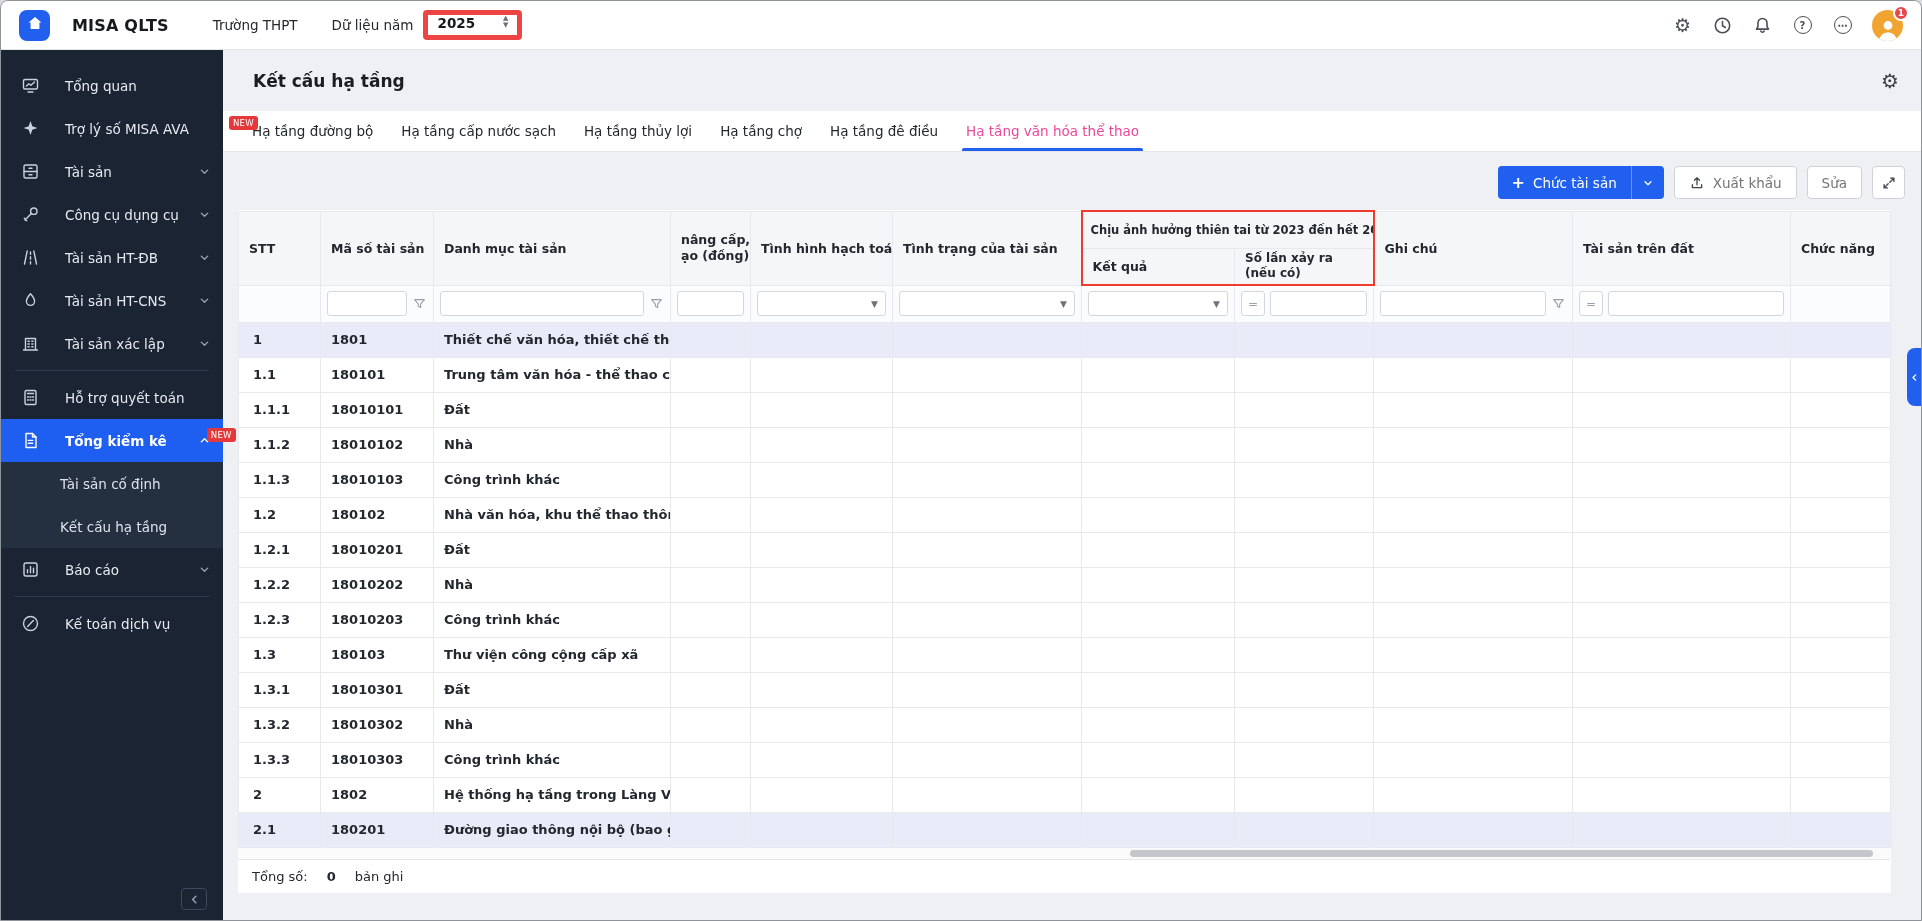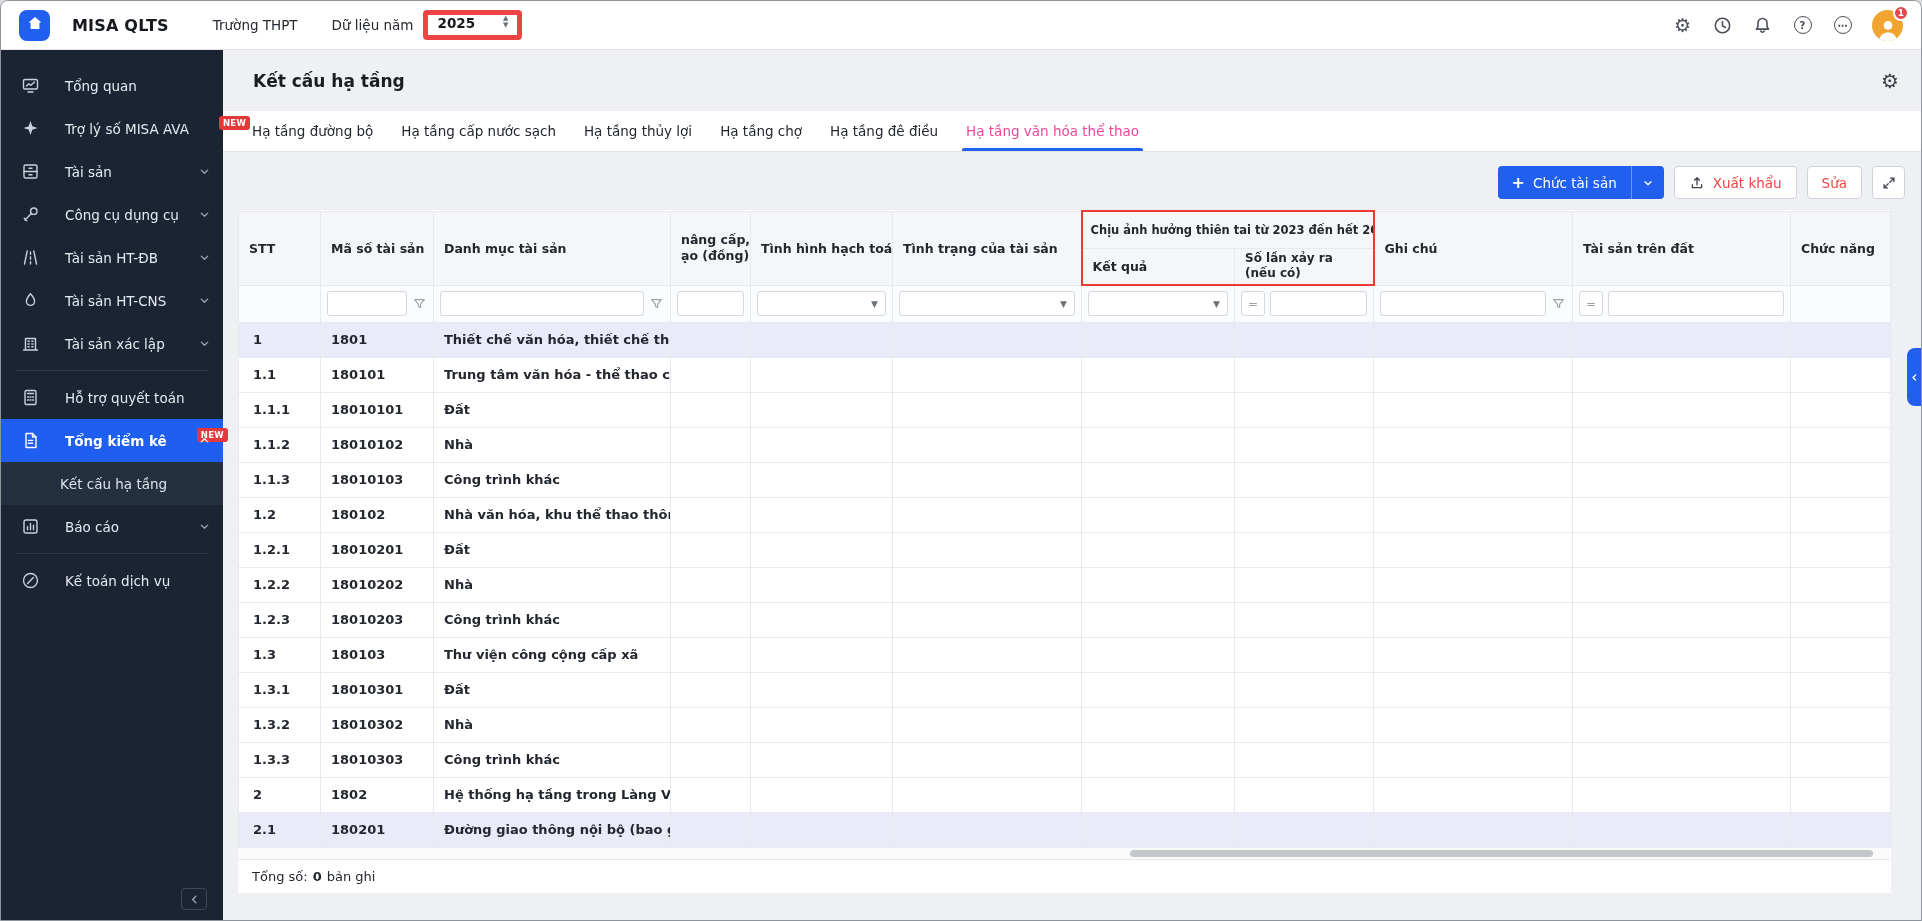--- a/index.html
+++ b/index.html
@@ -32,22 +32,22 @@
         justify-content:center;border:2px solid #fff}
 
   
   .sidebar{position:absolute;top:49px;left:0;bottom:0;width:222px;background:#1b2433;color:#e6eaf0;
         padding-top:14px;z-index:5}
   .nav-item{position:relative;display:flex;align-items:center;height:43px;padding-left:20px;gap:25px;
         font-size:13.5px;cursor:pointer;white-space:nowrap}
   .nav-item .ico{width:19px;height:19px;flex:0 0 19px;display:flex;align-items:center;justify-content:center}
   .nav-item .chev{position:absolute;right:13px;display:flex}
   .nav-item.active{background:#1e5ef0;color:#fff;font-weight:600}
-  .badge-new{background:#e5383b;color:#fff;font-size:8.5px;font-weight:bold;padding:2px 4px;
-        border-radius:3px;margin-left:5px;transform:translateY(-6px);letter-spacing:.3px}
+  .badge-new{background:#e5383b;color:#fff;font-size:8.5px;font-weight:normal;padding:2px 4px;
+        border-radius:3px;margin-left:15px;transform:translateY(-6px);letter-spacing:.3px}
   .divider{height:1px;background:#2d3a4c;margin:5px 14px}
   .subpanel{background:#242f3f}
   .sub-item{display:flex;align-items:center;height:43px;padding-left:59px;font-size:13.5px;cursor:pointer;color:#dde3ec}
   .collapse-btn{position:absolute;right:16px;bottom:10px;width:26px;height:22px;border:1px solid #3d495c;
         border-radius:4px;display:flex;align-items:center;justify-content:center;cursor:pointer}
   .si{fill:none;stroke:#c9d1dd;stroke-width:1.4;stroke-linecap:round;stroke-linejoin:round}
   .active .si{stroke:#fff}
   .sparkle{fill:#c9d1dd;stroke:none}
 
   
@@ -59,21 +59,21 @@
   .tab{display:flex;align-items:center;padding:0 14px;font-size:13.5px;color:#23272e;position:relative;cursor:pointer;white-space:nowrap}
   .tab.active{color:#ec4899;font-weight:400}
   .tab.active::after{content:"";position:absolute;left:10px;right:10px;bottom:0;height:3px;background:#2160ee;border-radius:2px 2px 0 0}
   .content{padding:14px 16px 0 15px}
   .toolbar{display:flex;justify-content:flex-end;align-items:center;gap:10px;height:33px}
   .btn-add{display:flex;align-items:stretch;background:#2160ee;color:#fff;border-radius:4px;overflow:hidden;height:33px;cursor:pointer}
   .btn-add-main{display:flex;align-items:center;gap:8px;padding:0 14px;font-size:13.5px;font-weight:500}
   .plus{font-size:16px;font-weight:bold;line-height:1}
   .btn-add-caret{display:flex;align-items:center;padding:0 11px;border-left:1px solid rgba(255,255,255,.35);font-size:8px}
   .btn{display:flex;align-items:center;gap:8px;height:33px;padding:0 14px;background:#fff;
-        border:1px solid #cfd3d9;border-radius:4px;font-size:13.5px;color:#ef4444;cursor:pointer;white-space:nowrap}
+        border:1px solid #cfd3d9;border-radius:4px;font-size:13.5px;color:#737373;cursor:pointer;white-space:nowrap}
   .btn-icon{width:33px;padding:0;justify-content:center}
   .bi{fill:none;stroke:#3f444b;stroke-width:1.5;stroke-linecap:round;stroke-linejoin:round}
 
   
   .table-wrap{margin-top:11px;background:#fff;width:1653px}
   table{border-collapse:collapse;table-layout:fixed;width:1652px;border:1px solid #e7e9ee}
   th,td{border-right:1px solid #e7e9ee;border-bottom:1px solid #e7e9ee;padding:0 10px;text-align:left;
         overflow:hidden;white-space:nowrap}
   thead tr{height:37px}
   thead th{background:#f5f6f8;font-size:12.5px;font-weight:600;color:#23272e}
@@ -94,21 +94,21 @@
   .eq{flex:0 0 24px;height:25px;border:1px solid #d4d8de;border-radius:3px;background:#fff;display:flex;
         align-items:center;justify-content:center;color:#98a0aa;font-size:12px}
   tbody td{height:35px;font-size:13px;font-weight:600;color:#23272e;background:#fff}
   tbody td:first-child{padding-left:14px}
   tbody tr.hl td{background:#e9ecf8}
   tbody tr{cursor:pointer}
 
   .hscroll{position:relative;height:11px;background:#fafafa;width:1652px;cursor:pointer}
   .hthumb{position:absolute;top:2px;height:7px;border-radius:4px;background:#c3c6ca;left:54%;width:45%}
   .table-footer{height:34px;background:#fff;border-top:1px solid #e4e6ea;display:flex;align-items:center;
-        padding:0 14px;font-size:13px;gap:5px;width:1652px;color:#23272e}
+        padding:0 14px;font-size:13px;gap:19px;width:1652px;color:#23272e}
   .total-value{font-weight:bold}
 
   .right-handle{position:absolute;right:0;top:347px;width:14px;height:58px;background:#2160ee;
         border-radius:8px 0 0 8px;display:flex;align-items:center;justify-content:center;z-index:10;cursor:pointer}
 </style>
 </head>
 <body>
 
 <div class="app">
 
@@ -272,20 +272,23 @@
         </span>
       <span>Tổng kiểm kê</span>
       <span class="badge-new">NEW</span>
       <span class="chev">
           <svg width="11" height="11" viewBox="0 0 12 12">
             <path d="M2.5 7.5L6 4l3.5 3.5" fill="none" stroke="#ffffff" stroke-width="1.5" stroke-linecap="round" stroke-linejoin="round"></path>
           </svg>
         </span>
     </div>
     <div class="subpanel">
+      <div class="sub-item">
+        <span>Tài sản cố định</span>
+      </div>
       <div class="sub-item">
         <span>Kết cấu hạ tầng</span>
       </div>
     </div>
     <div class="nav-item">
       <span class="ico">
           <svg width="19" height="19" viewBox="0 0 19 19">
             <rect class="si" x="3" y="3" width="13" height="13" rx="2"></rect>
             <path class="si" d="M6.5 12.8V9.6M9.5 12.8V6.4M12.5 12.8V8.2"></path>
           </svg>

